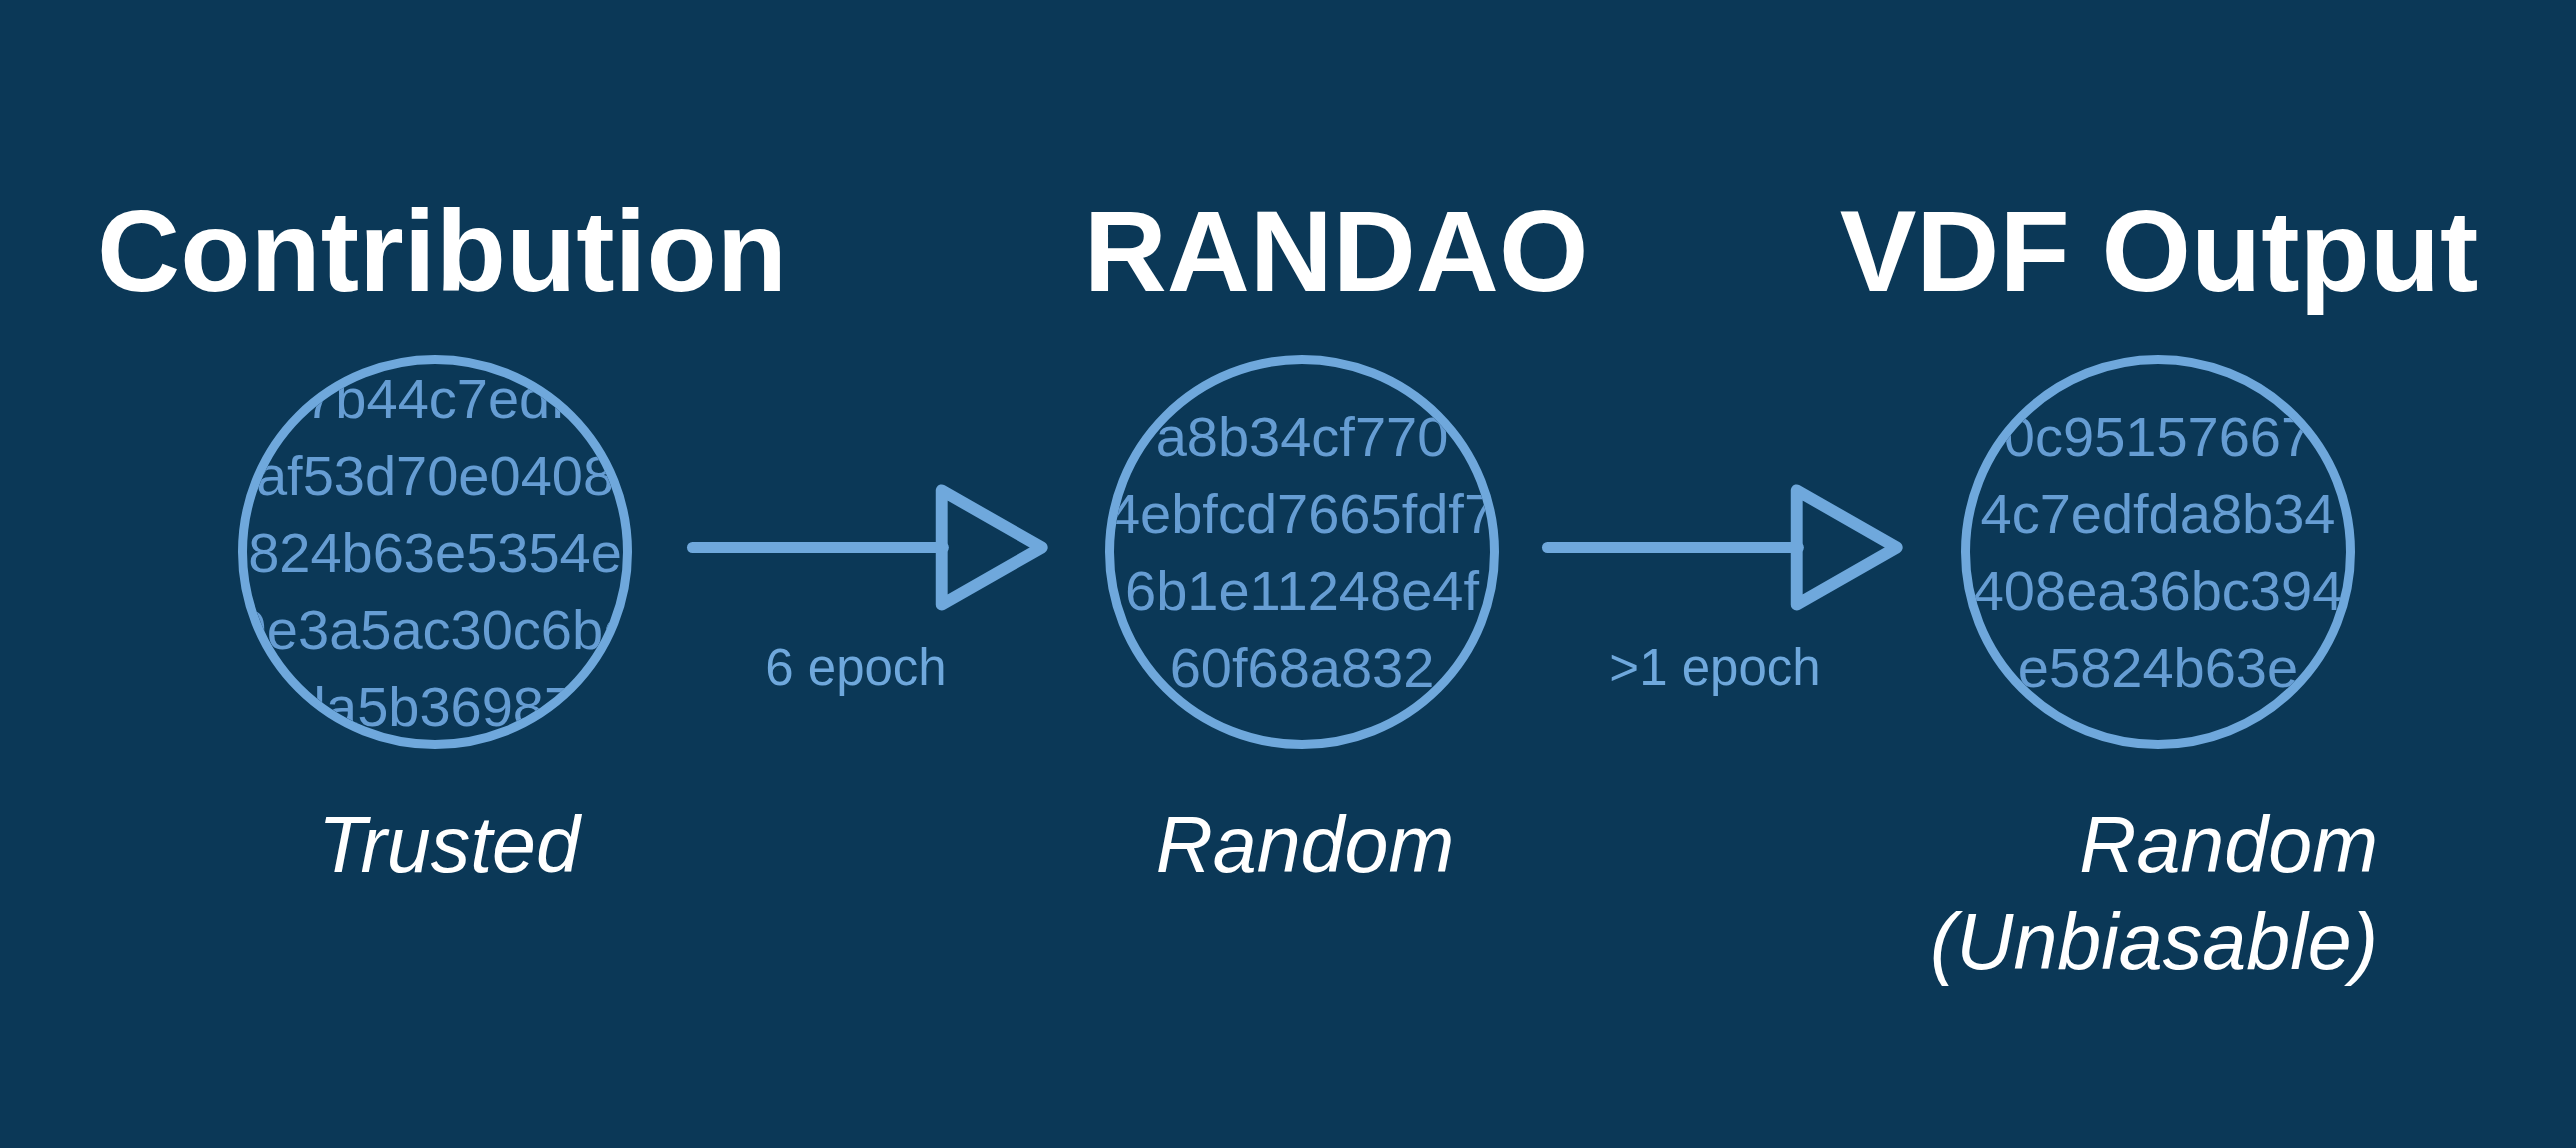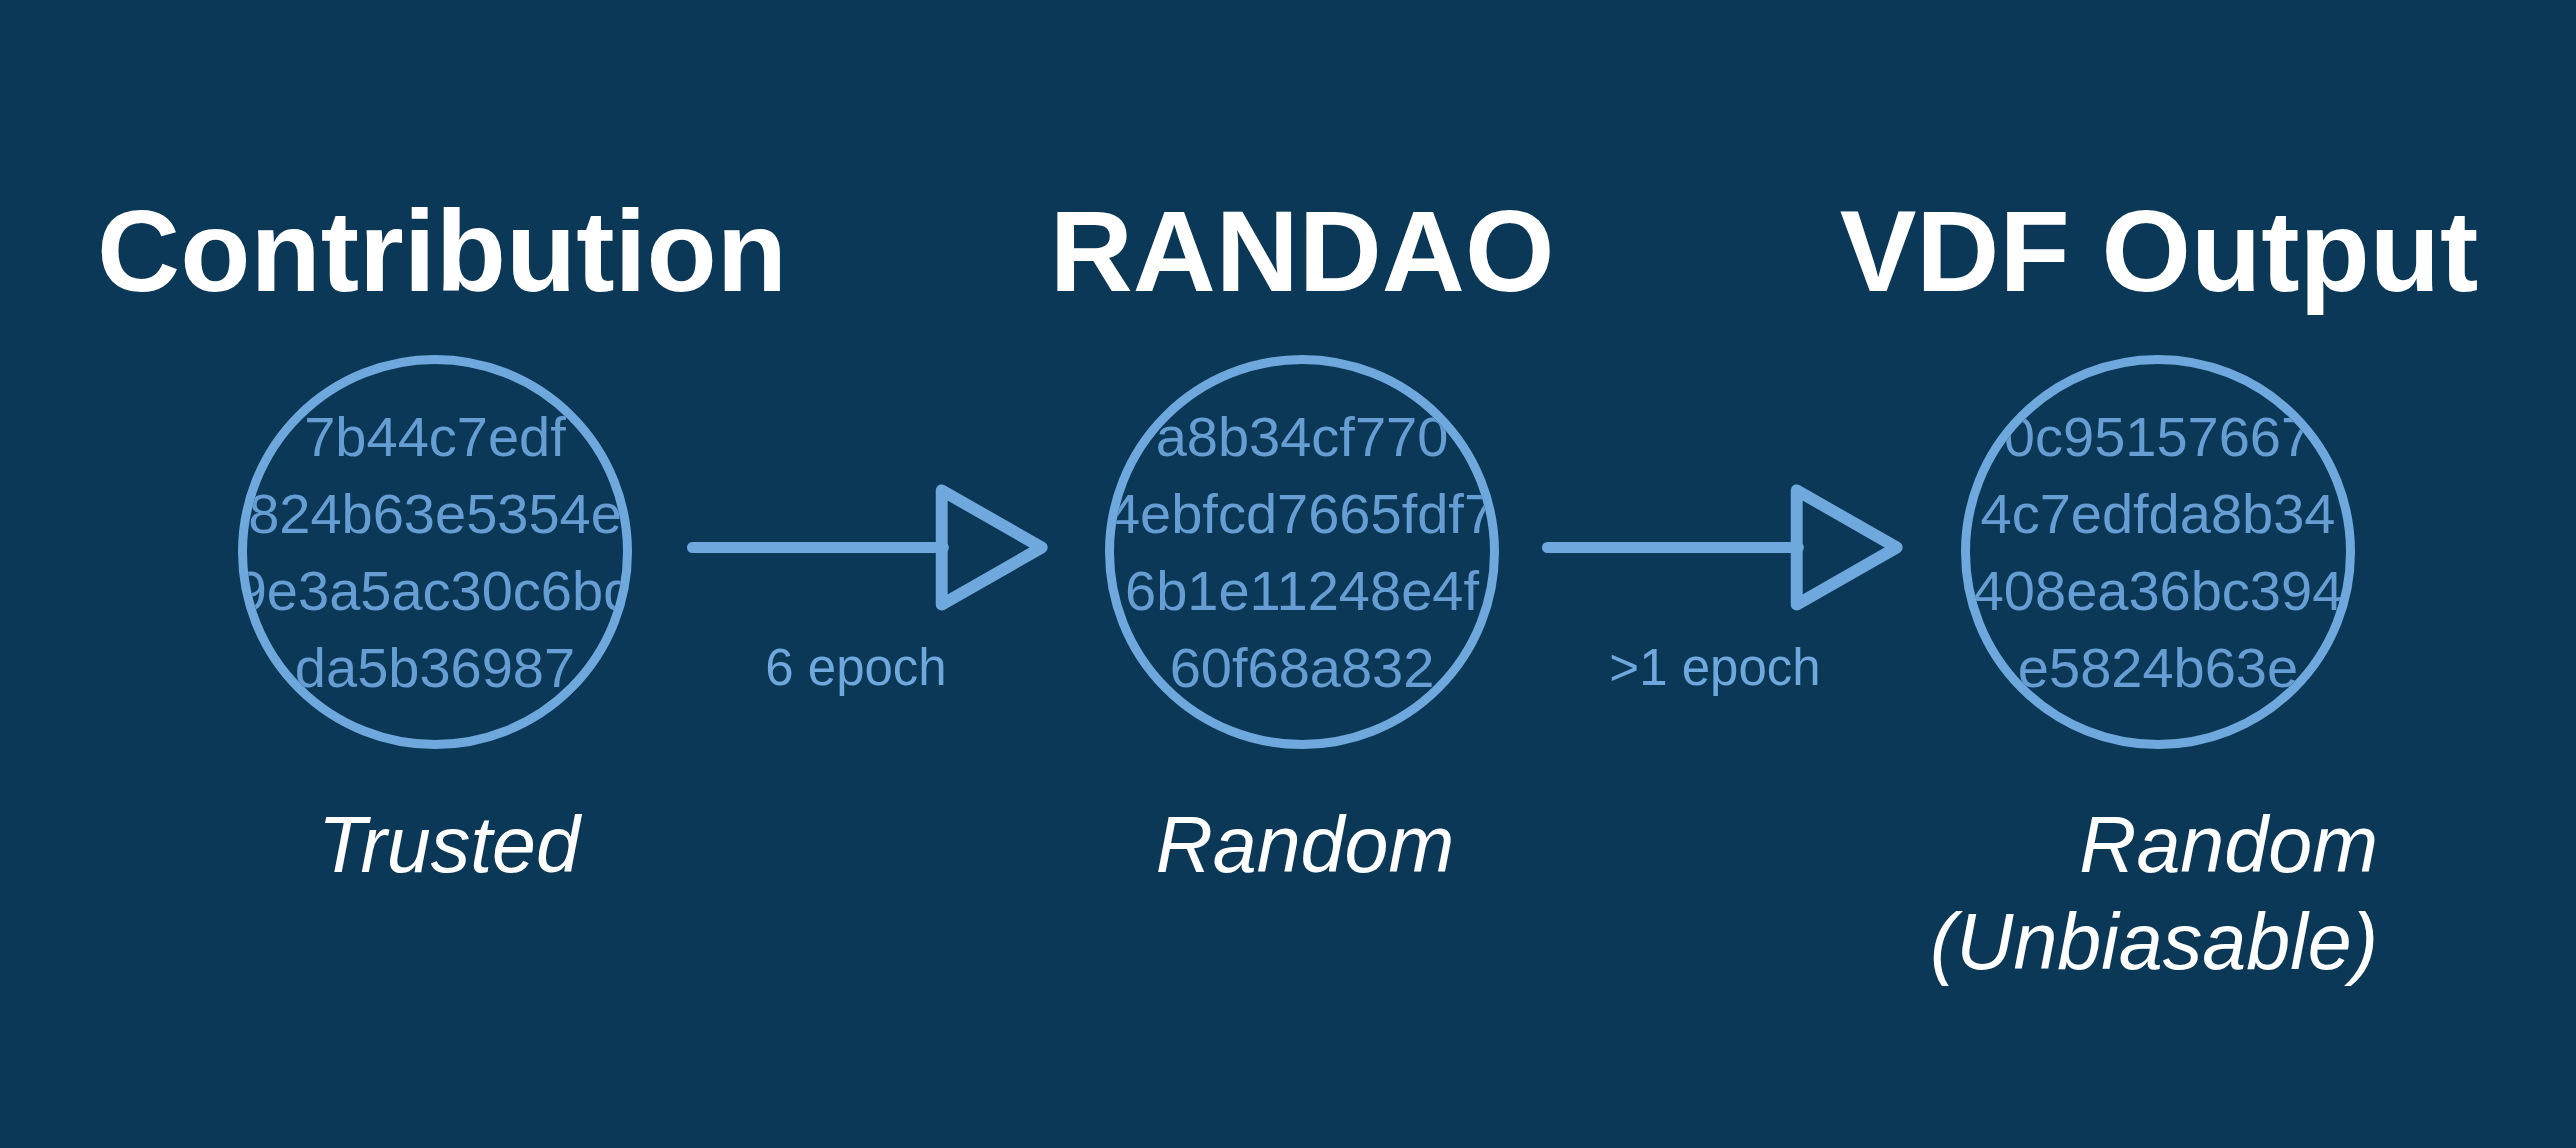--- a/index.html
+++ b/index.html
@@ -69,21 +69,21 @@
     transform: translateX(-50%);
     font-size: 79px;
     font-style: italic;
     line-height: 97px;
     color: #ffffff;
     text-align: right;
     white-space: nowrap;
   }
   
   .cx-1 { left: 442px; }
-  .cx-2 { left: 1302px; }
+  .cx-2 { left: 1336px; }
   .cx-3 { left: 2159px; text-align: center; }
   .circ-1 { left: 435px; }
   .circ-2 { left: 1302px; }
   .circ-3 { left: 2158px; }
   .lbl-1 { left: 449px; }
   .lbl-2 { left: 1305px; }
   .lbl-3 { left: 2154px; }
   .arrow-1 { left: 683px; }
   .arrow-2 { left: 1538px; }
   .ep-1 { left: 856px; }
@@ -93,20 +93,21 @@
 <body>
 
 <div class="stage">
 
   <div class="stage-title cx-1">Contribution</div>
   <div class="stage-title cx-2">RANDAO</div>
   <div class="stage-title cx-3">VDF Output</div>
 
   <div class="hash-circle circ-1">
     <div class="hash-line">7b44c7edf</div>
+    <div class="hash-line">af53d70e0408</div>
     <div class="hash-line">824b63e5354e</div>
     <div class="hash-line">9e3a5ac30c6bd</div>
     <div class="hash-line">da5b36987</div>
   </div>
 
   <div class="hash-circle circ-2">
     <div class="hash-line">a8b34cf770</div>
     <div class="hash-line">4ebfcd7665fdf7</div>
     <div class="hash-line">6b1e11248e4f</div>
     <div class="hash-line">60f68a832</div>

